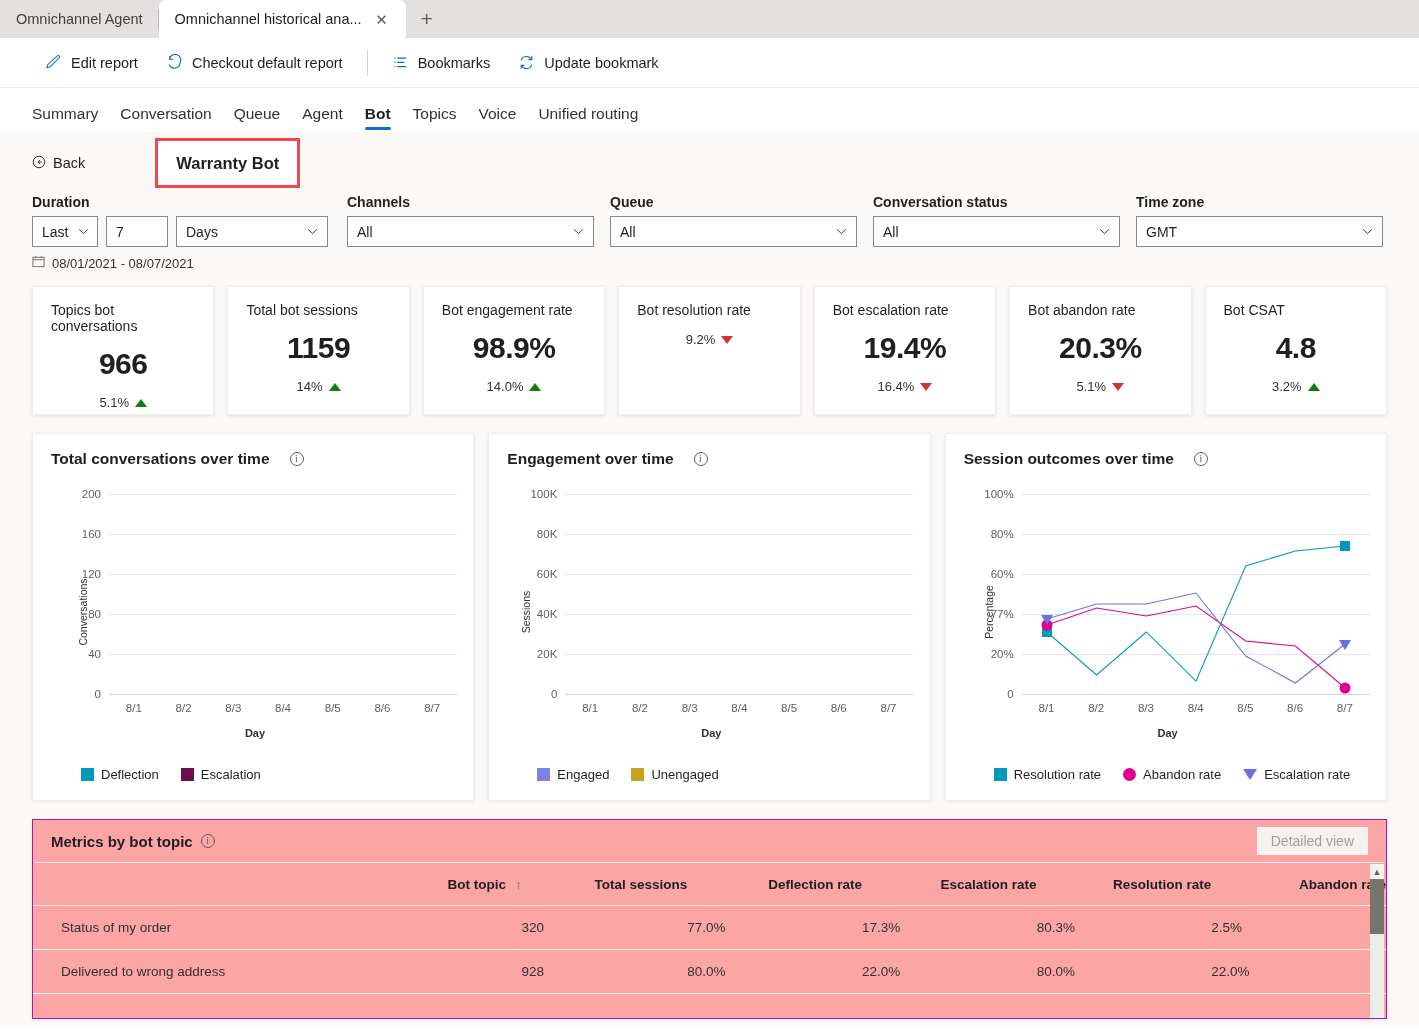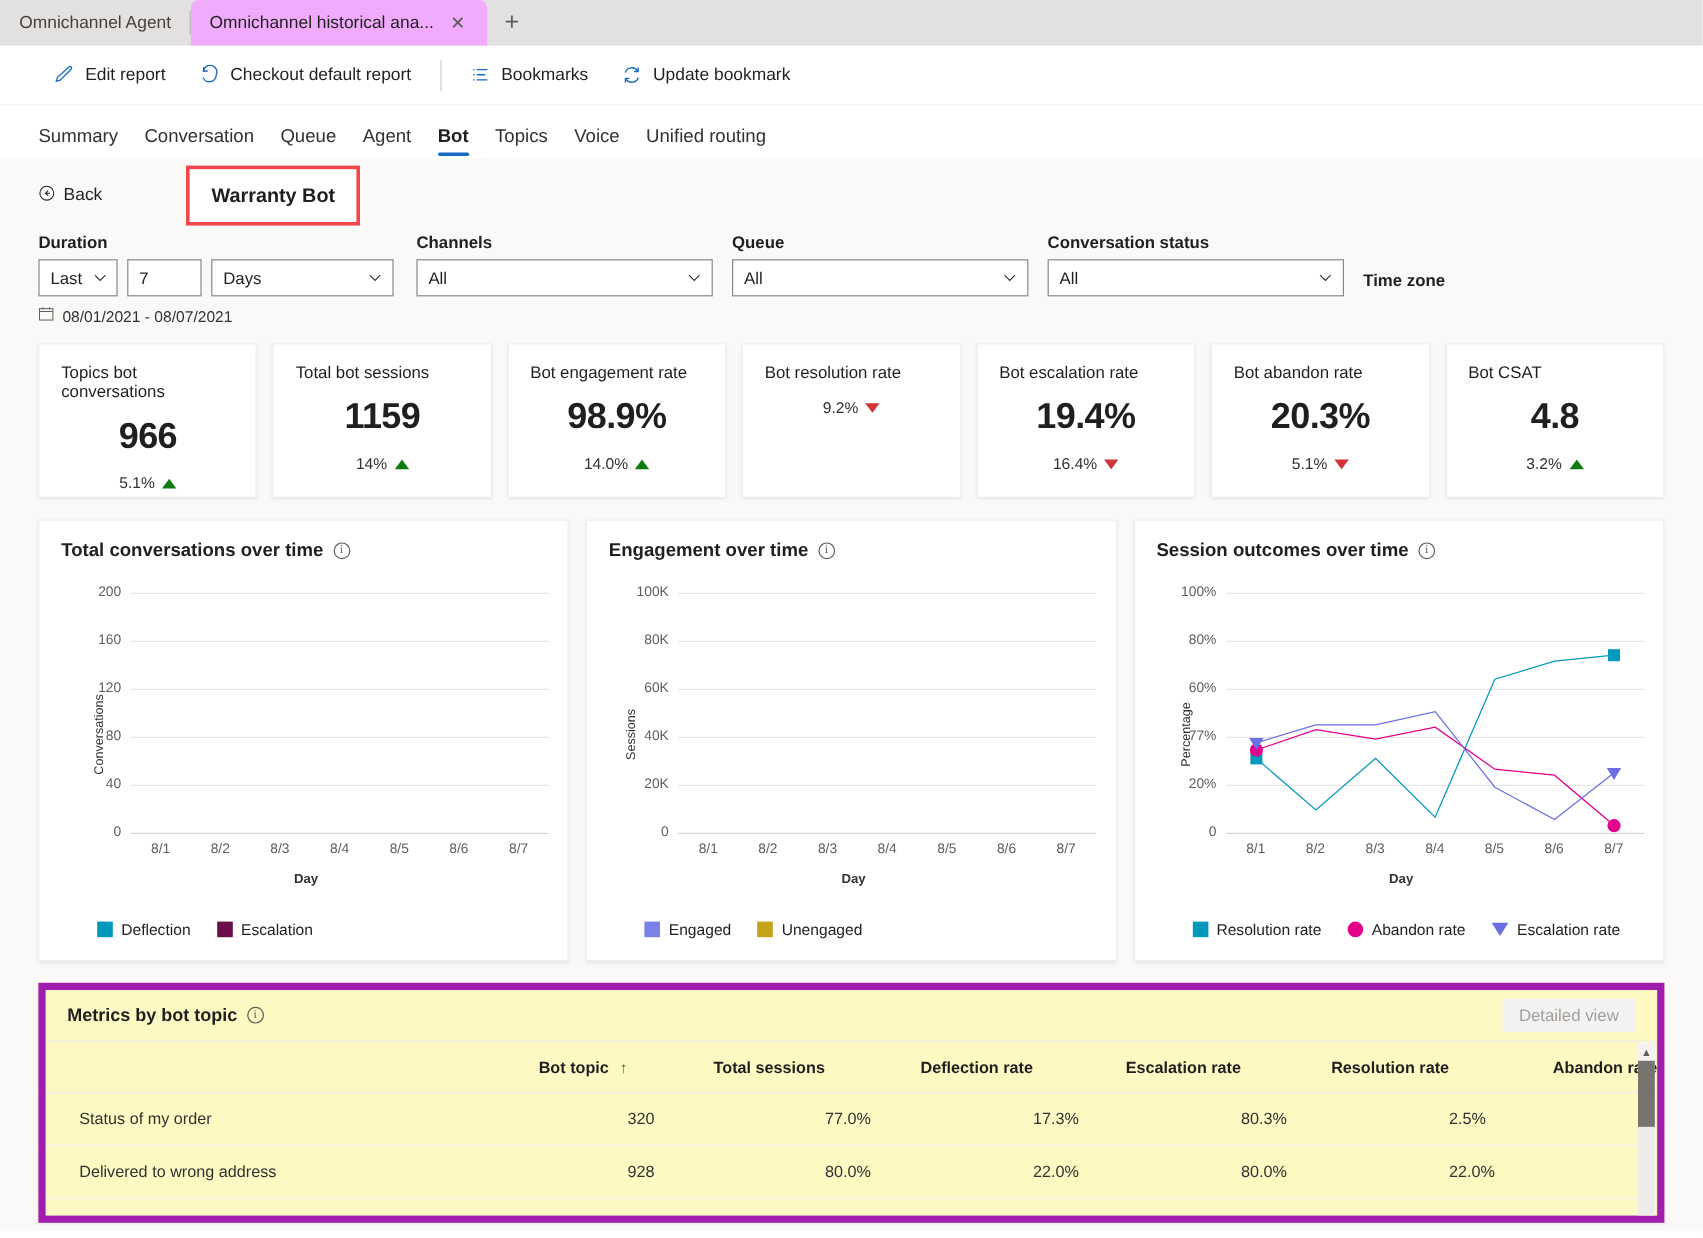--- a/index.html
+++ b/index.html
@@ -22,21 +22,21 @@
     display: flex; align-items: center; gap: 10px;
     padding: 11px 16px; font-size: 14.5px; color: #3b3a39;
     position: relative; white-space: nowrap;
   }
   .btab.inactive { color: #44403d; }
   .btab.inactive::after {
     content: ""; position: absolute; right: 0; top: 9px; bottom: 9px;
     width: 1px; background: #b9b7b5;
   }
   .btab.active {
-    background: #f0abfc; border-top-left-radius: 7px; border-top-right-radius: 7px;
+    background: #ffffff; border-top-left-radius: 7px; border-top-right-radius: 7px;
     color: #201f1e;
   }
   .btab .xclose {
     font-size: 15px; color: #5a5856; line-height: 1; margin-left: 2px;
     width: 16px; text-align: center;
   }
   .newtab {
     width: 42px; display: flex; align-items: center; justify-content: center;
     font-size: 21px; color: #605e5c; font-weight: 300;
   }
@@ -116,21 +116,21 @@
   .tri { width: 0; height: 0; }
   .tri.up { border-left: 6px solid transparent; border-right: 6px solid transparent; border-bottom: 8px solid #107c10; }
   .tri.down { border-left: 6px solid transparent; border-right: 6px solid transparent; border-top: 8px solid #d13438; }
 
   
   .charts { display: flex; gap: 14px; margin-top: 18px; }
   .card {
     background: #ffffff; border: 1px solid #f0eeed; box-shadow: 0 1.2px 3.2px rgba(0,0,0,.09);
     width: 444px; height: 368px; padding: 16px 18px 0 18px; position: relative;
   }
-  .card-title { font-size: 15.5px; font-weight: bold; color: #201f1e; display: flex; align-items: center; gap: 8px; }
+  .card-title { font-size: 15.5px; font-weight: bold; color: #201f1e; display: flex; align-items: center; gap: 20px; }
   .info {
     width: 14px; height: 14px; border: 1.3px solid #605e5c; border-radius: 50%;
     font-size: 10px; line-height: 12px; text-align: center; color: #605e5c;
     font-weight: normal; font-family: "Liberation Serif", serif;
   }
   .plot { position: absolute; left: 18px; top: 52px; width: 408px; height: 252px; }
   .ylab {
     position: absolute; left: -2px; top: 50%; transform: translateY(-50%) rotate(-90deg);
     transform-origin: center; font-size: 10.5px; color: #323130; white-space: nowrap;
   }
@@ -145,21 +145,21 @@
   .bseg { position: absolute; width: 100%; }
   .xtick { position: absolute; top: calc(100% + 8px); font-size: 11.5px; color: #605e5c; left: 50%; transform: translateX(-50%); }
   .legend { position: absolute; left: 48px; bottom: 18px; display: flex; gap: 22px; align-items: center; }
   .lgi { display: flex; align-items: center; gap: 7px; font-size: 13px; color: #201f1e; }
   .sw { width: 13px; height: 13px; }
   .sw.circle { border-radius: 50%; }
   .sw.tridown { width: 0; height: 0; border-left: 7px solid transparent; border-right: 7px solid transparent; border-top: 11px solid #6b6fe3; }
 
   
   .tcard {
-    background: #fef9c3; border: 6px solid #a21caf; box-shadow: 0 1.2px 3.2px rgba(0,0,0,.09);
+    background: #fca5a5; border: 1px solid #a21caf; box-shadow: 0 1.2px 3.2px rgba(0,0,0,.09);
     margin-top: 18px; height: 200px; position: relative; overflow: hidden;
   }
   .tcard-head { height: 42px; display: flex; align-items: center; padding: 0 18px; }
   .tcard-title { font-size: 15px; font-weight: bold; color: #201f1e; display: flex; align-items: center; gap: 8px; }
   .detbtn {
     margin-left: auto; background: #f3f2f1; color: #a19f9d; font-size: 14px;
     padding: 6px 14px; border: none;
   }
   .tdiv { height: 1px; background: #edebe9; margin: 0 2px; }
   table { width: 100%; border-collapse: collapse; table-layout: fixed; }
@@ -314,20 +314,28 @@
         <span class="chev">
           <svg width="11" height="7" viewBox="0 0 12 8">
               <path d="M1 1.5L6 6.5l5-5" fill="none" stroke="#323130" stroke-width="1.1"></path>
             </svg>
         </span>
       </div>
     </div>
 
     <div class="fgroup">
       <div class="flabel">Time zone</div>
+      <div class="selbox w-wide">
+        <span>GMT</span>
+        <span class="chev">
+          <svg width="11" height="7" viewBox="0 0 12 8">
+              <path d="M1 1.5L6 6.5l5-5" fill="none" stroke="#323130" stroke-width="1.1"></path>
+            </svg>
+        </span>
+      </div>
     </div>
   </div>
 
   <div class="daterow">
     <span>
       <svg width="13" height="13" viewBox="0 0 14 14">
           <rect x="1" y="2.4" width="12" height="10.2" fill="none" stroke="#605e5c" stroke-width=".9"></rect>
           <path d="M1 5h12" stroke="#605e5c" stroke-width=".9"></path>
           <path d="M4 1.2v2M10 1.2v2" stroke="#605e5c" stroke-width=".9"></path>
         </svg>

